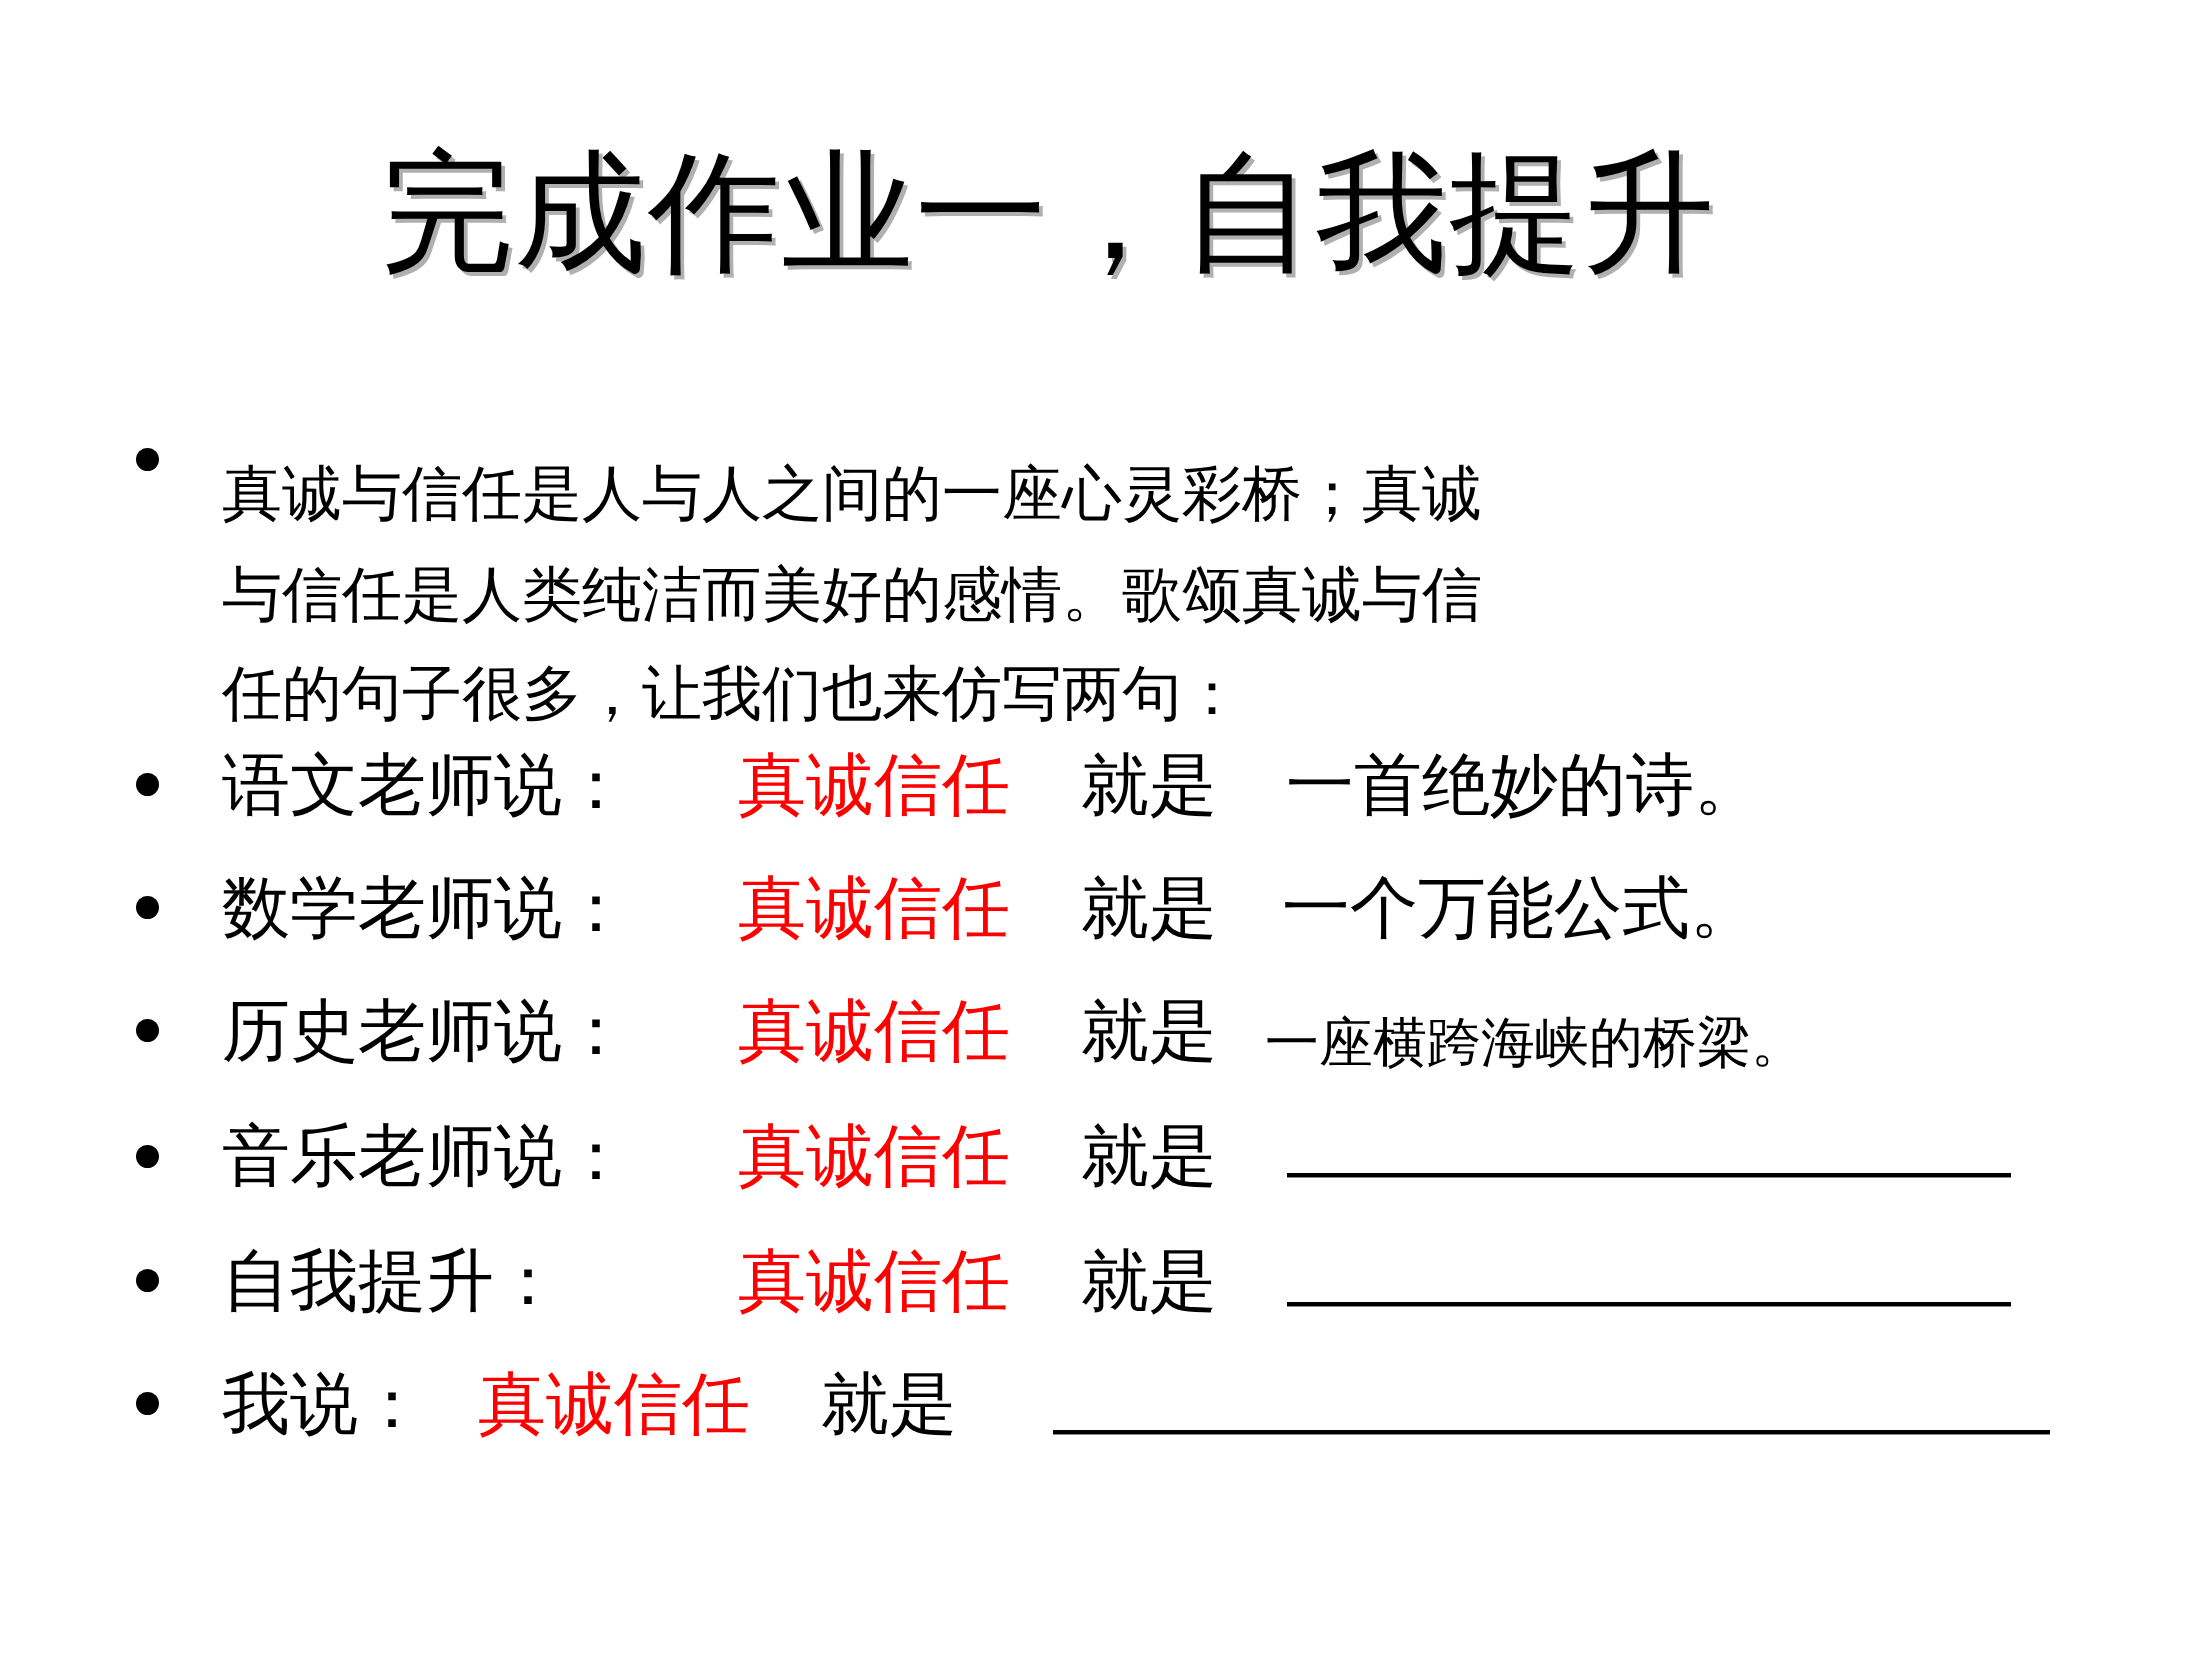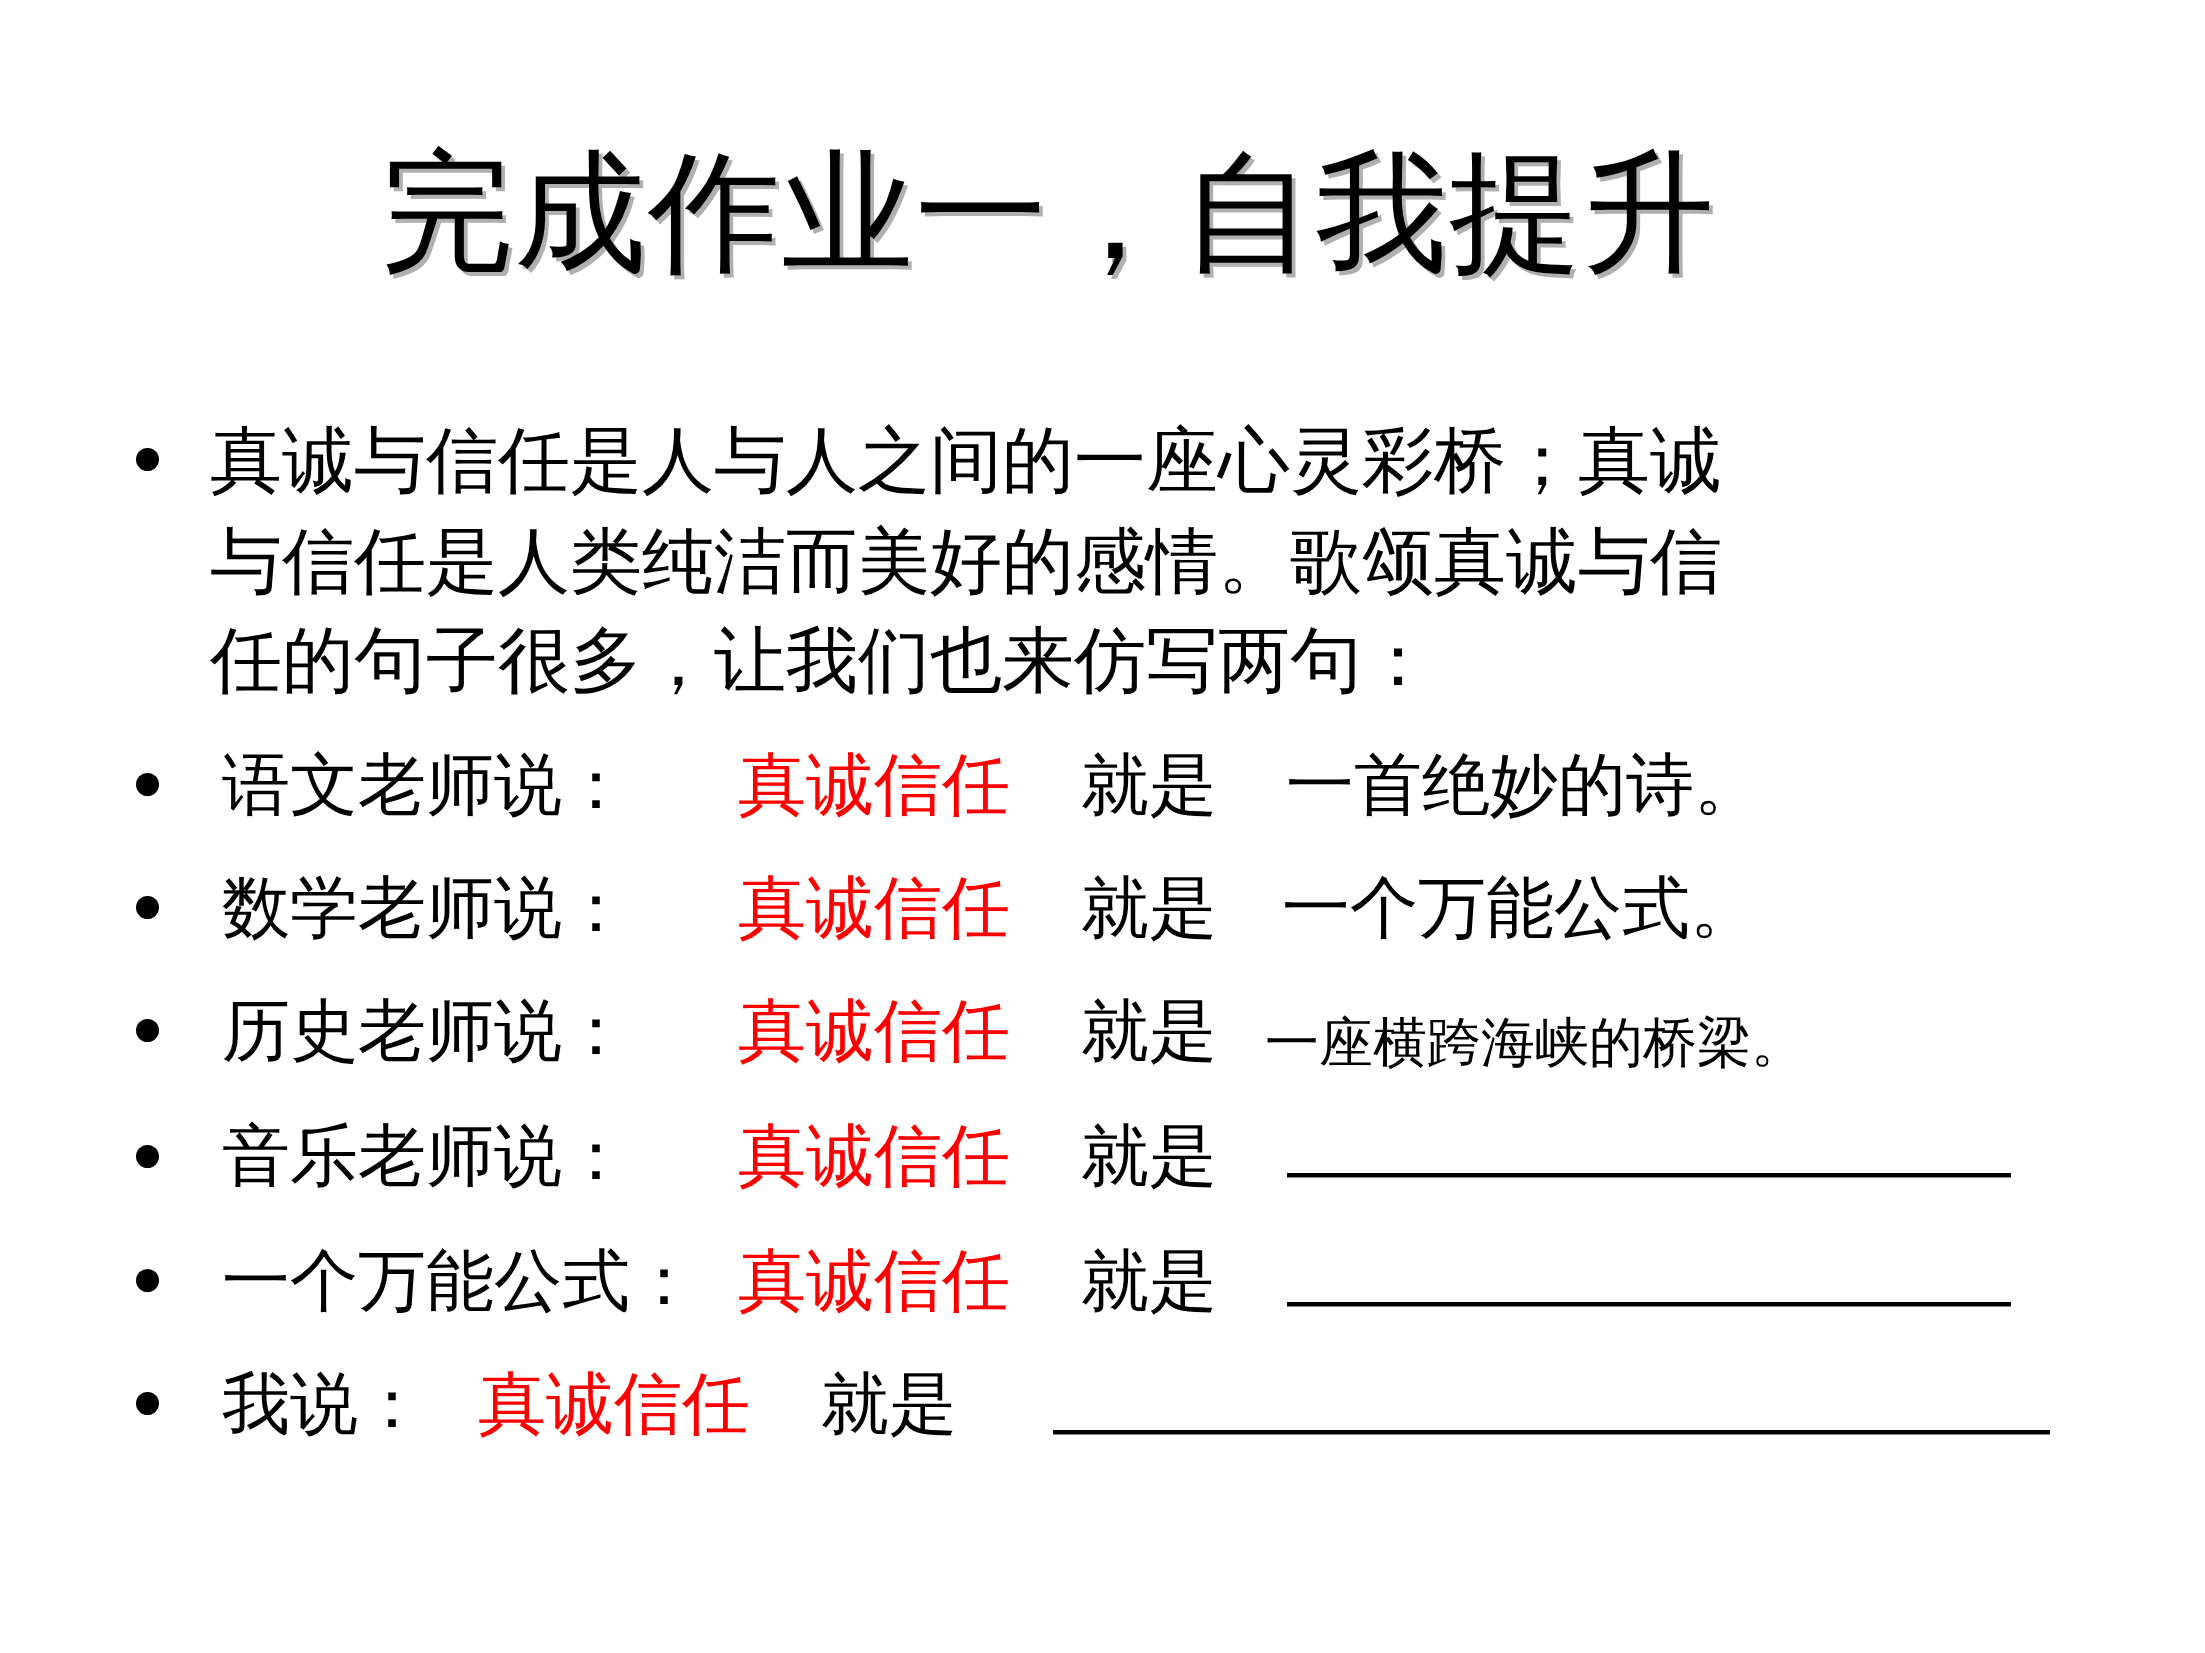--- a/index.html
+++ b/index.html
@@ -2,21 +2,21 @@
 <html style="font-size:12.3px"><head>
 <meta charset="utf-8">
 <style>
   html, body { margin:0; padding:0; background:#ffffff; }
   body { width:2205px; height:1654px; position:relative; overflow:hidden;
          font-family:"DejaVu Serif", "Liberation Serif", serif; color:#000; }
   .title { position:absolute; left:381px; top:136px; font-size:132px; line-height:153px;
            white-space:nowrap; letter-spacing:1.5px;
            text-shadow: 3.8px 3.8px 0 #b0b0b0; }
   .bullet { position:absolute; left:136px; width:23px; height:23px; border-radius:50%; background:#000; }
-  .line { position:absolute; left:210px; font-size:72px; line-height:100px; white-space:nowrap; }
+  .line { position:absolute; left:222px; font-size:60px; line-height:100px; white-space:nowrap;margin-top:33px; }
   .seg { position:absolute; white-space:nowrap; font-size:68px; line-height:100px; }
   .red { color:#ff0000;text-align:center; }
   .blank { position:absolute; height:3.8px; background:#000; border-bottom:1.5px solid #888; }
 </style>
 </head>
 <body>
 
 <div>
 
   <div class="title">完成作业一，自我提升</div>
@@ -53,21 +53,21 @@
   <div class="bullet" style="top:1145px;"></div>
   <div>
     <span class="seg" style="left:222px; top:1106px;">音乐老师说：</span>
     <span class="seg red" style="left:738px; top:1106px;">真诚信任</span>
     <span class="seg" style="left:1081px; top:1106px;">就是</span>
     <div class="blank" style="left:1287px; top:1173px; width:724px;"></div>
   </div>
 
   <div class="bullet" style="top:1269px;"></div>
   <div>
-    <span class="seg" style="left:222px; top:1231px;">一个万能公式：</span>
+    <span class="seg" style="left:222px; top:1231px;">自我提升：</span>
     <span class="seg red" style="left:738px; top:1231px;">真诚信任</span>
     <span class="seg" style="left:1081px; top:1231px;">就是</span>
     <div class="blank" style="left:1287px; top:1302px; width:724px;"></div>
   </div>
 
   <div class="bullet" style="top:1392px;"></div>
   <div>
     <span class="seg" style="left:222px; top:1354px;">我说：</span>
     <span class="seg red" style="left:478px; top:1354px;">真诚信任</span>
     <span class="seg" style="left:821px; top:1354px;">就是</span>

